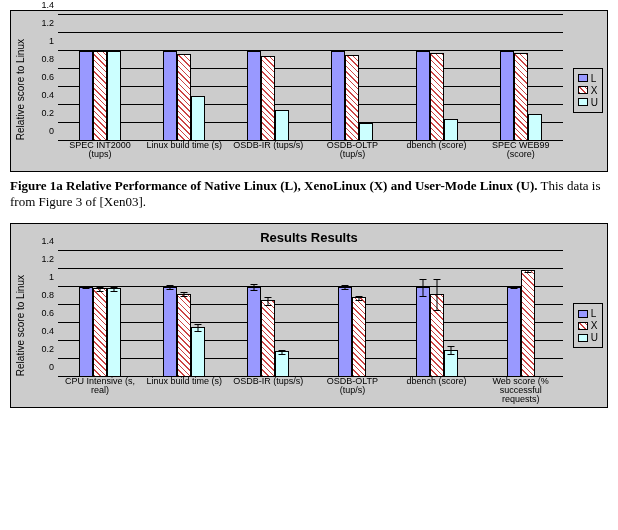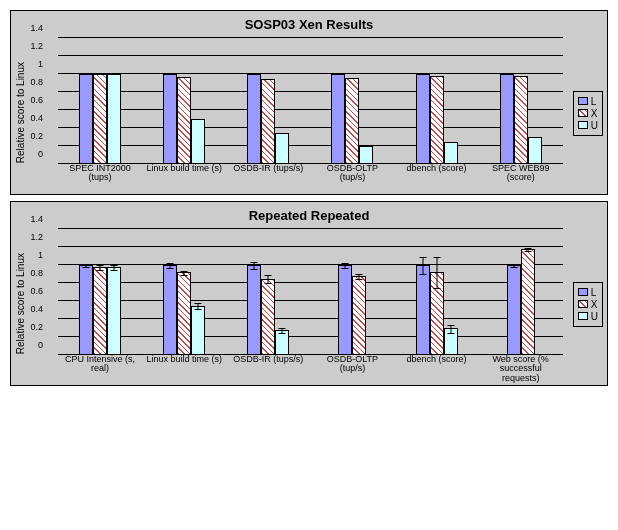--- a/index.html
+++ b/index.html
@@ -61,21 +61,21 @@
     position: absolute;
     left: 0;
     top: 0;
     bottom: 24px;
     width: 26px;
     font-family: Arial, sans-serif;
     font-size: 9px;
   }
   .ytick {
     position: absolute;
-    right: 13px;
+    right: 2px;
     transform: translateY(-50%);
   }
   .bars-row {
     position: absolute;
     left: 28px;
     right: 4px;
     bottom: 24px;
     top: 0;
     display: flex;
     justify-content: space-around;
@@ -154,21 +154,20 @@
     left: -3px; width: 7px; height: 1px; background: #000;
   }
   .err::before { top: 0; }
   .err::after { bottom: 0; }
 </style>
 </head>
 <body>
 
 <div id="render-root">
     <div class="figure-box">
-      <div class="chart-title">SOSP03 Xen Results</div>
       <div class="chart-wrap">
         <div class="ylabel">Relative score to Linux</div>
         <div class="plot-area">
           <div class="grid">
             <div class="hline" style="bottom: 0px; top: auto;"></div>
             <div class="hline" style="bottom: 18px; top: auto;"></div>
             <div class="hline" style="bottom: 36px; top: auto;"></div>
             <div class="hline" style="bottom: 54px; top: auto;"></div>
             <div class="hline" style="bottom: 72px; top: auto;"></div>
             <div class="hline" style="bottom: 90px; top: auto;"></div>
@@ -235,22 +234,23 @@
             <div class="swatch bar-x"></div>
             <span>X</span>
           </div>
           <div class="legend-row">
             <div class="swatch bar-u"></div>
             <span>U</span>
           </div>
         </div>
       </div>
     </div>
+    <div class="caption"><b>Figure 1a Relative Performance of Native Linux (L), XenoLinux (X) and User-Mode Linux (U).</b><span> This data is from Figure 3 of [Xen03].</span></div>
     <div class="figure-box">
-      <div class="chart-title">Repeated Repeated</div>
+      <div class="chart-title">Results Results</div>
       <div class="chart-wrap">
         <div class="ylabel">Relative score to Linux</div>
         <div class="plot-area">
           <div class="grid">
             <div class="hline" style="bottom: 0px; top: auto;"></div>
             <div class="hline" style="bottom: 18px; top: auto;"></div>
             <div class="hline" style="bottom: 36px; top: auto;"></div>
             <div class="hline" style="bottom: 54px; top: auto;"></div>
             <div class="hline" style="bottom: 72px; top: auto;"></div>
             <div class="hline" style="bottom: 90px; top: auto;"></div>

